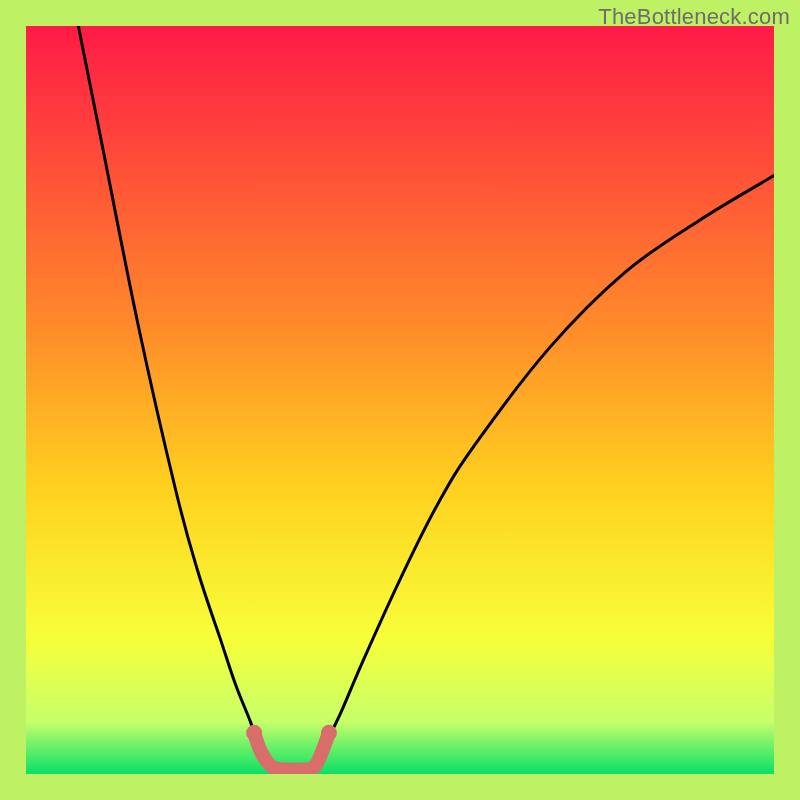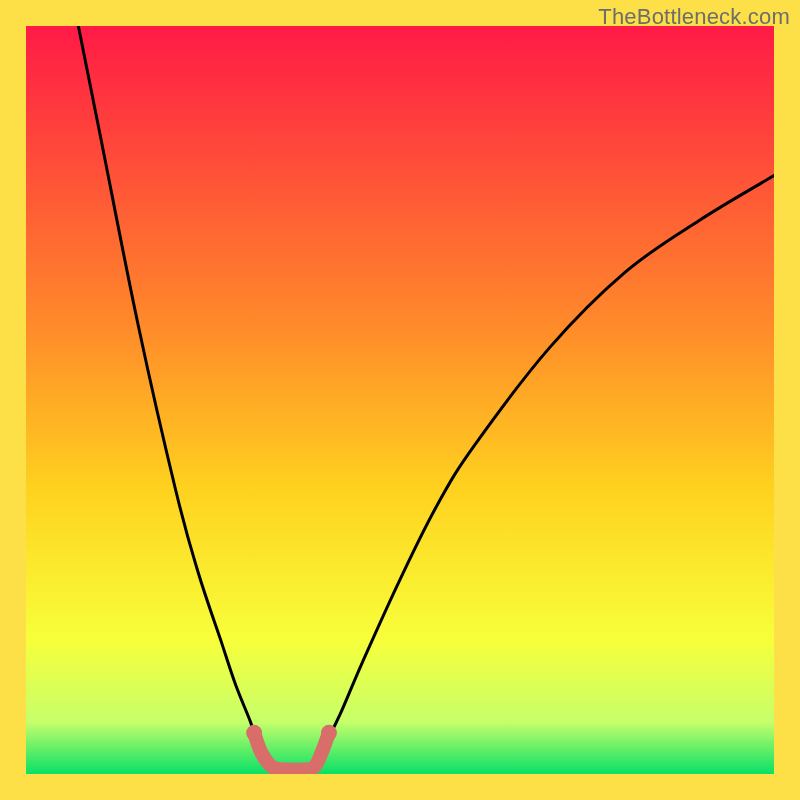--- a/index.html
+++ b/index.html
@@ -8,21 +8,21 @@
     width: 800px;
     height: 800px;
     background: #000;
     font-family: Arial, Helvetica, sans-serif;
     overflow: hidden;
   }
   .stage {
     position: relative;
     width: 800px;
     height: 800px;
-    background: #fde047;
+    background: #bef264;
   }
   .plot-area {
     position: absolute;
     left: 26px;
     top: 26px;
     width: 748px;
     height: 748px;
   }
   .gradient {
     position: absolute;

